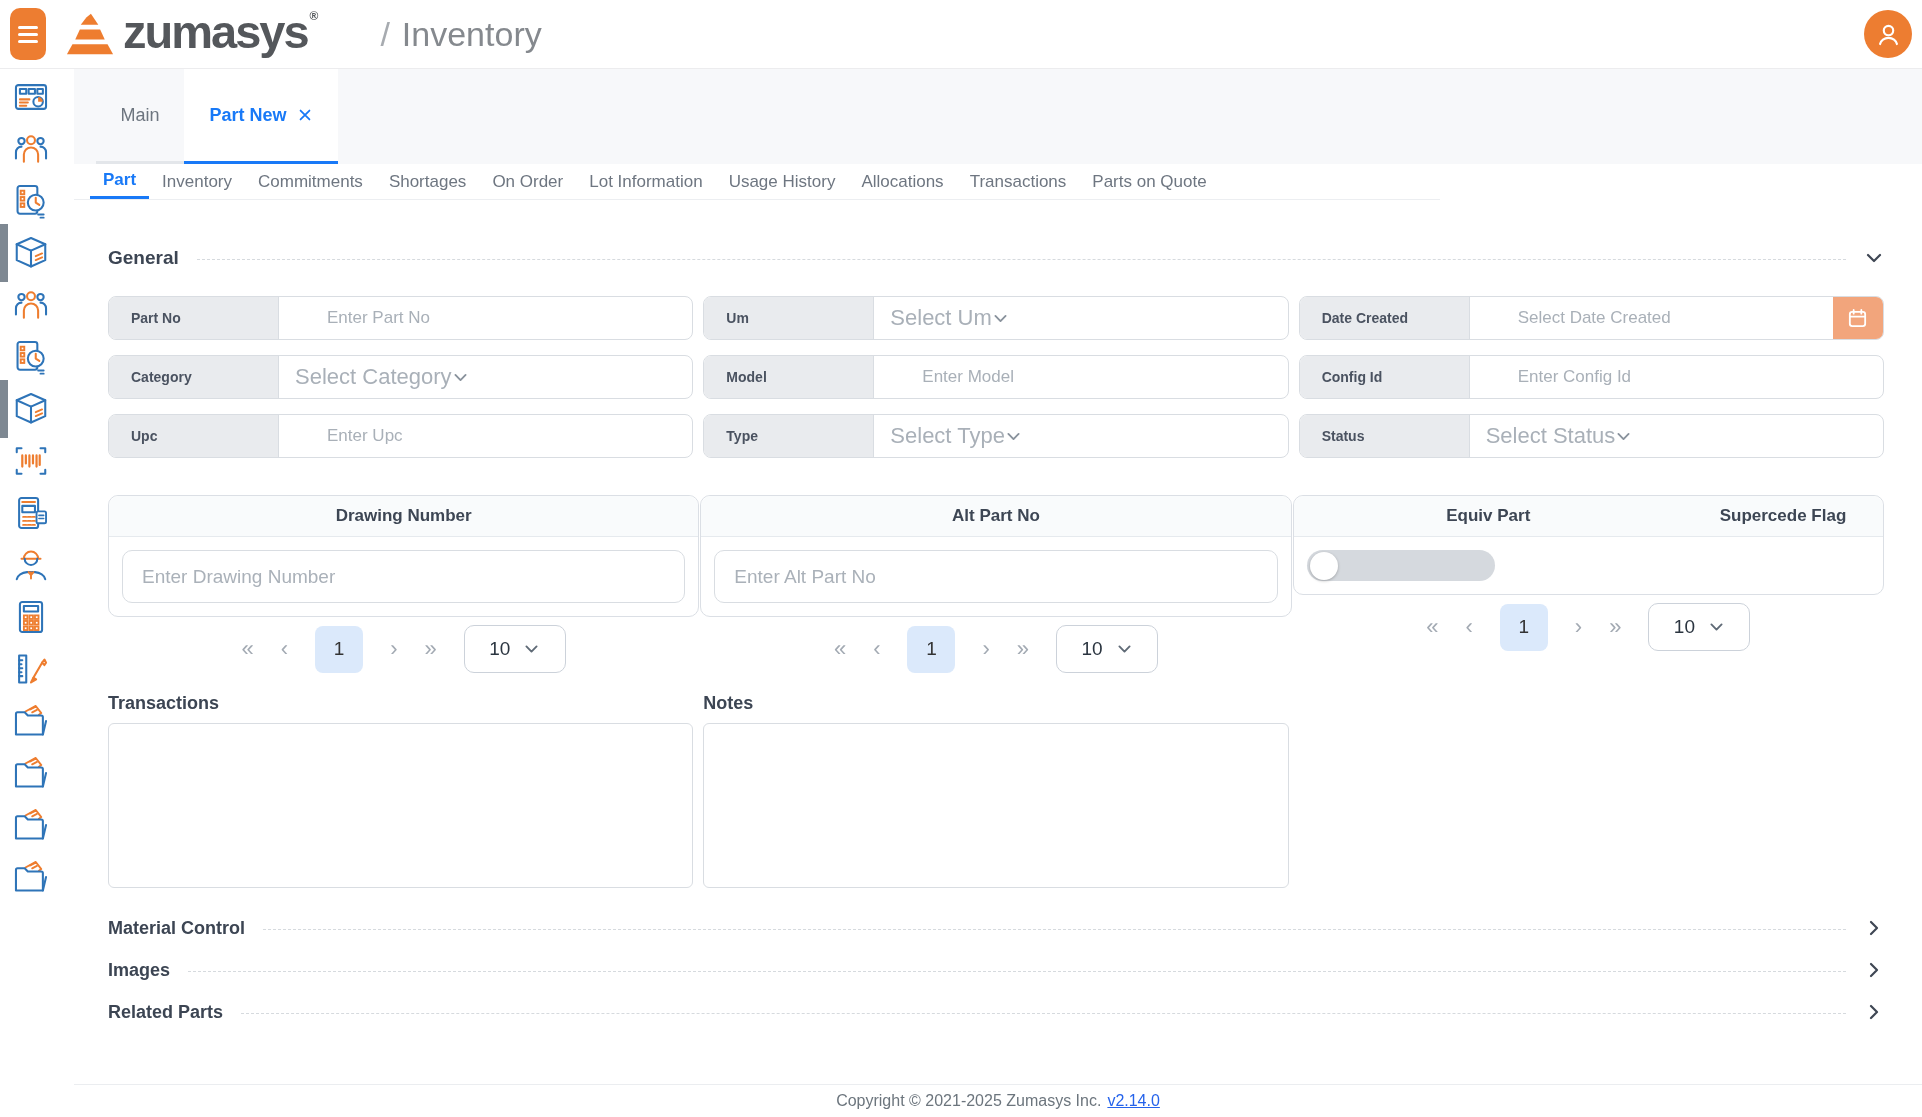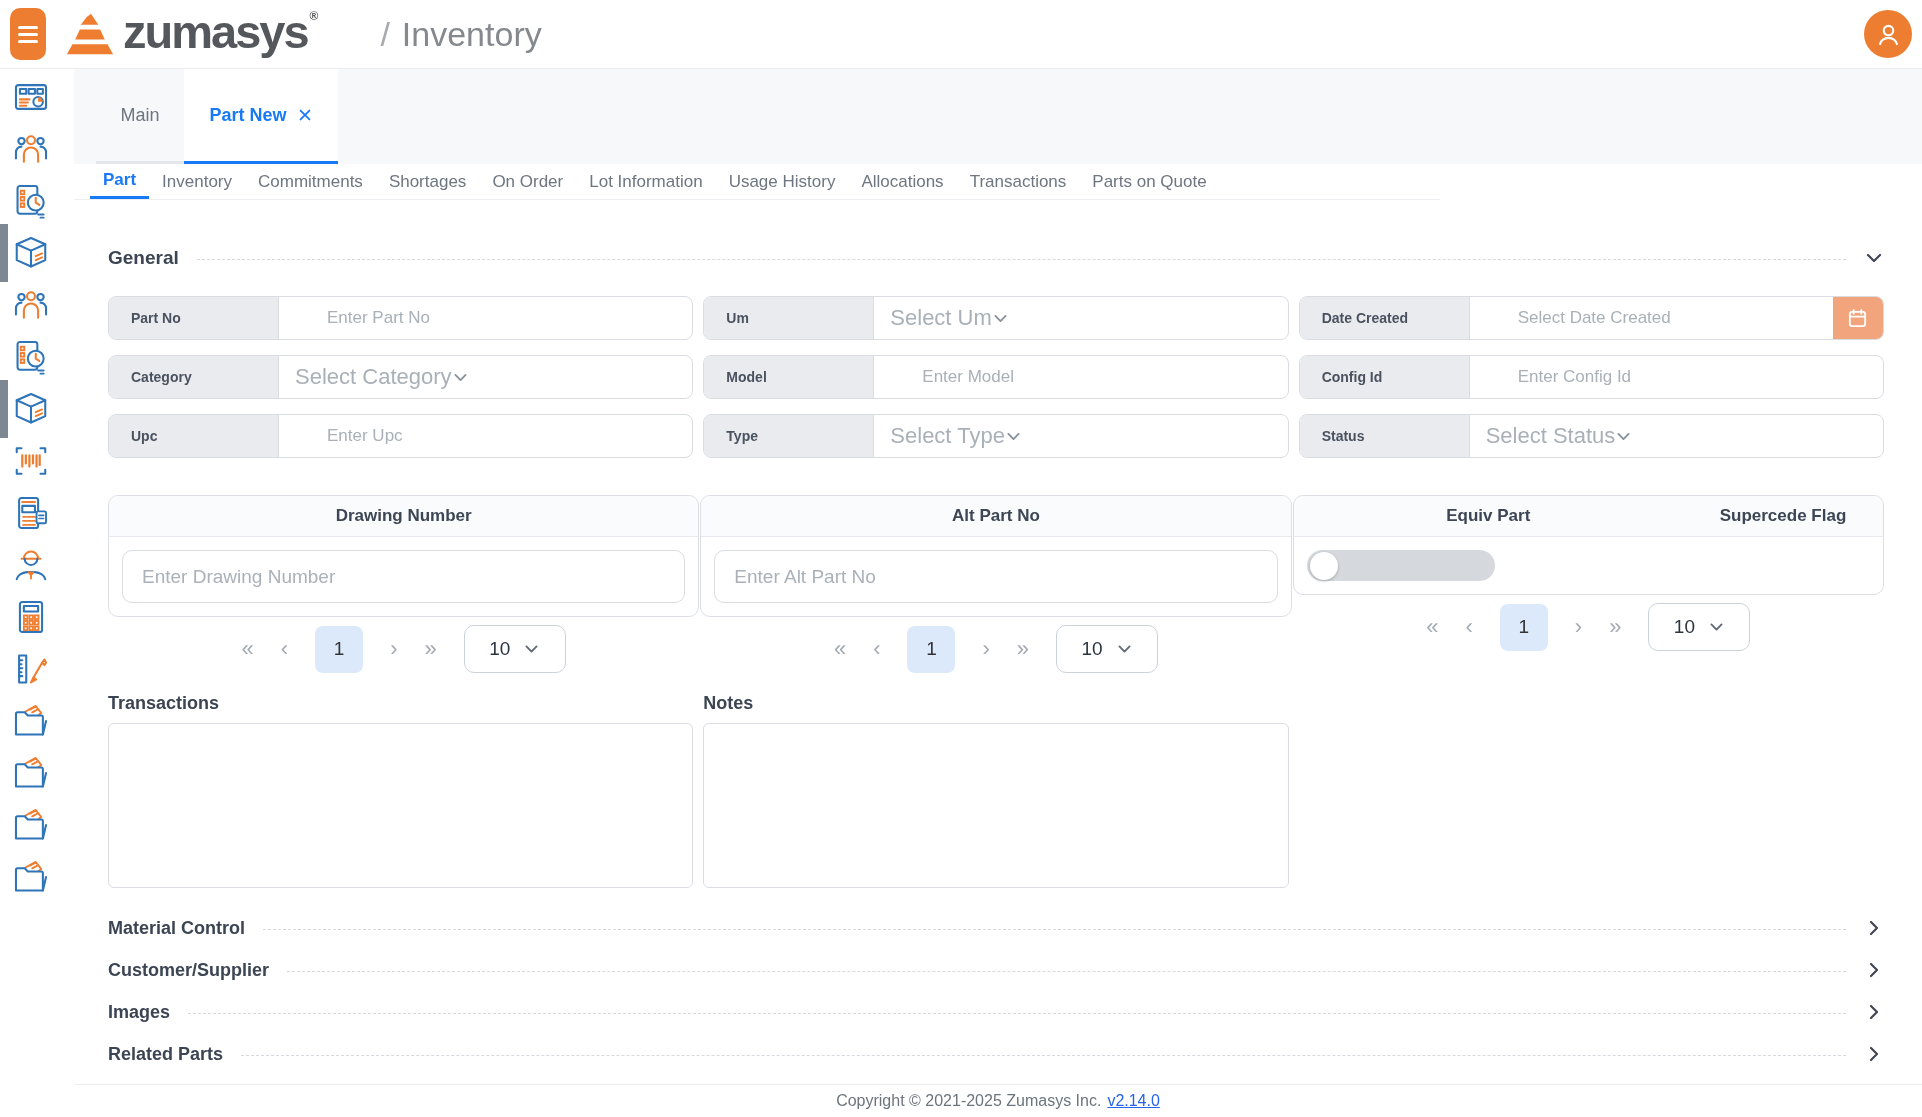--- a/index.html
+++ b/index.html
@@ -523,27 +523,20 @@
         </div>
 
         <div class="sec-row first">
           <span class="sec-title">Material Control</span>
           <span class="dash"></span>
           <svg class="chev">
               <use href="#i-chev-right"></use>
             </svg>
         </div>
         <div class="sec-row">
-          <span class="sec-title">Customer/Supplier</span>
-          <span class="dash"></span>
-          <svg class="chev">
-              <use href="#i-chev-right"></use>
-            </svg>
-        </div>
-        <div class="sec-row">
           <span class="sec-title">Images</span>
           <span class="dash"></span>
           <svg class="chev">
               <use href="#i-chev-right"></use>
             </svg>
         </div>
         <div class="sec-row">
           <span class="sec-title">Related Parts</span>
           <span class="dash"></span>
           <svg class="chev">

